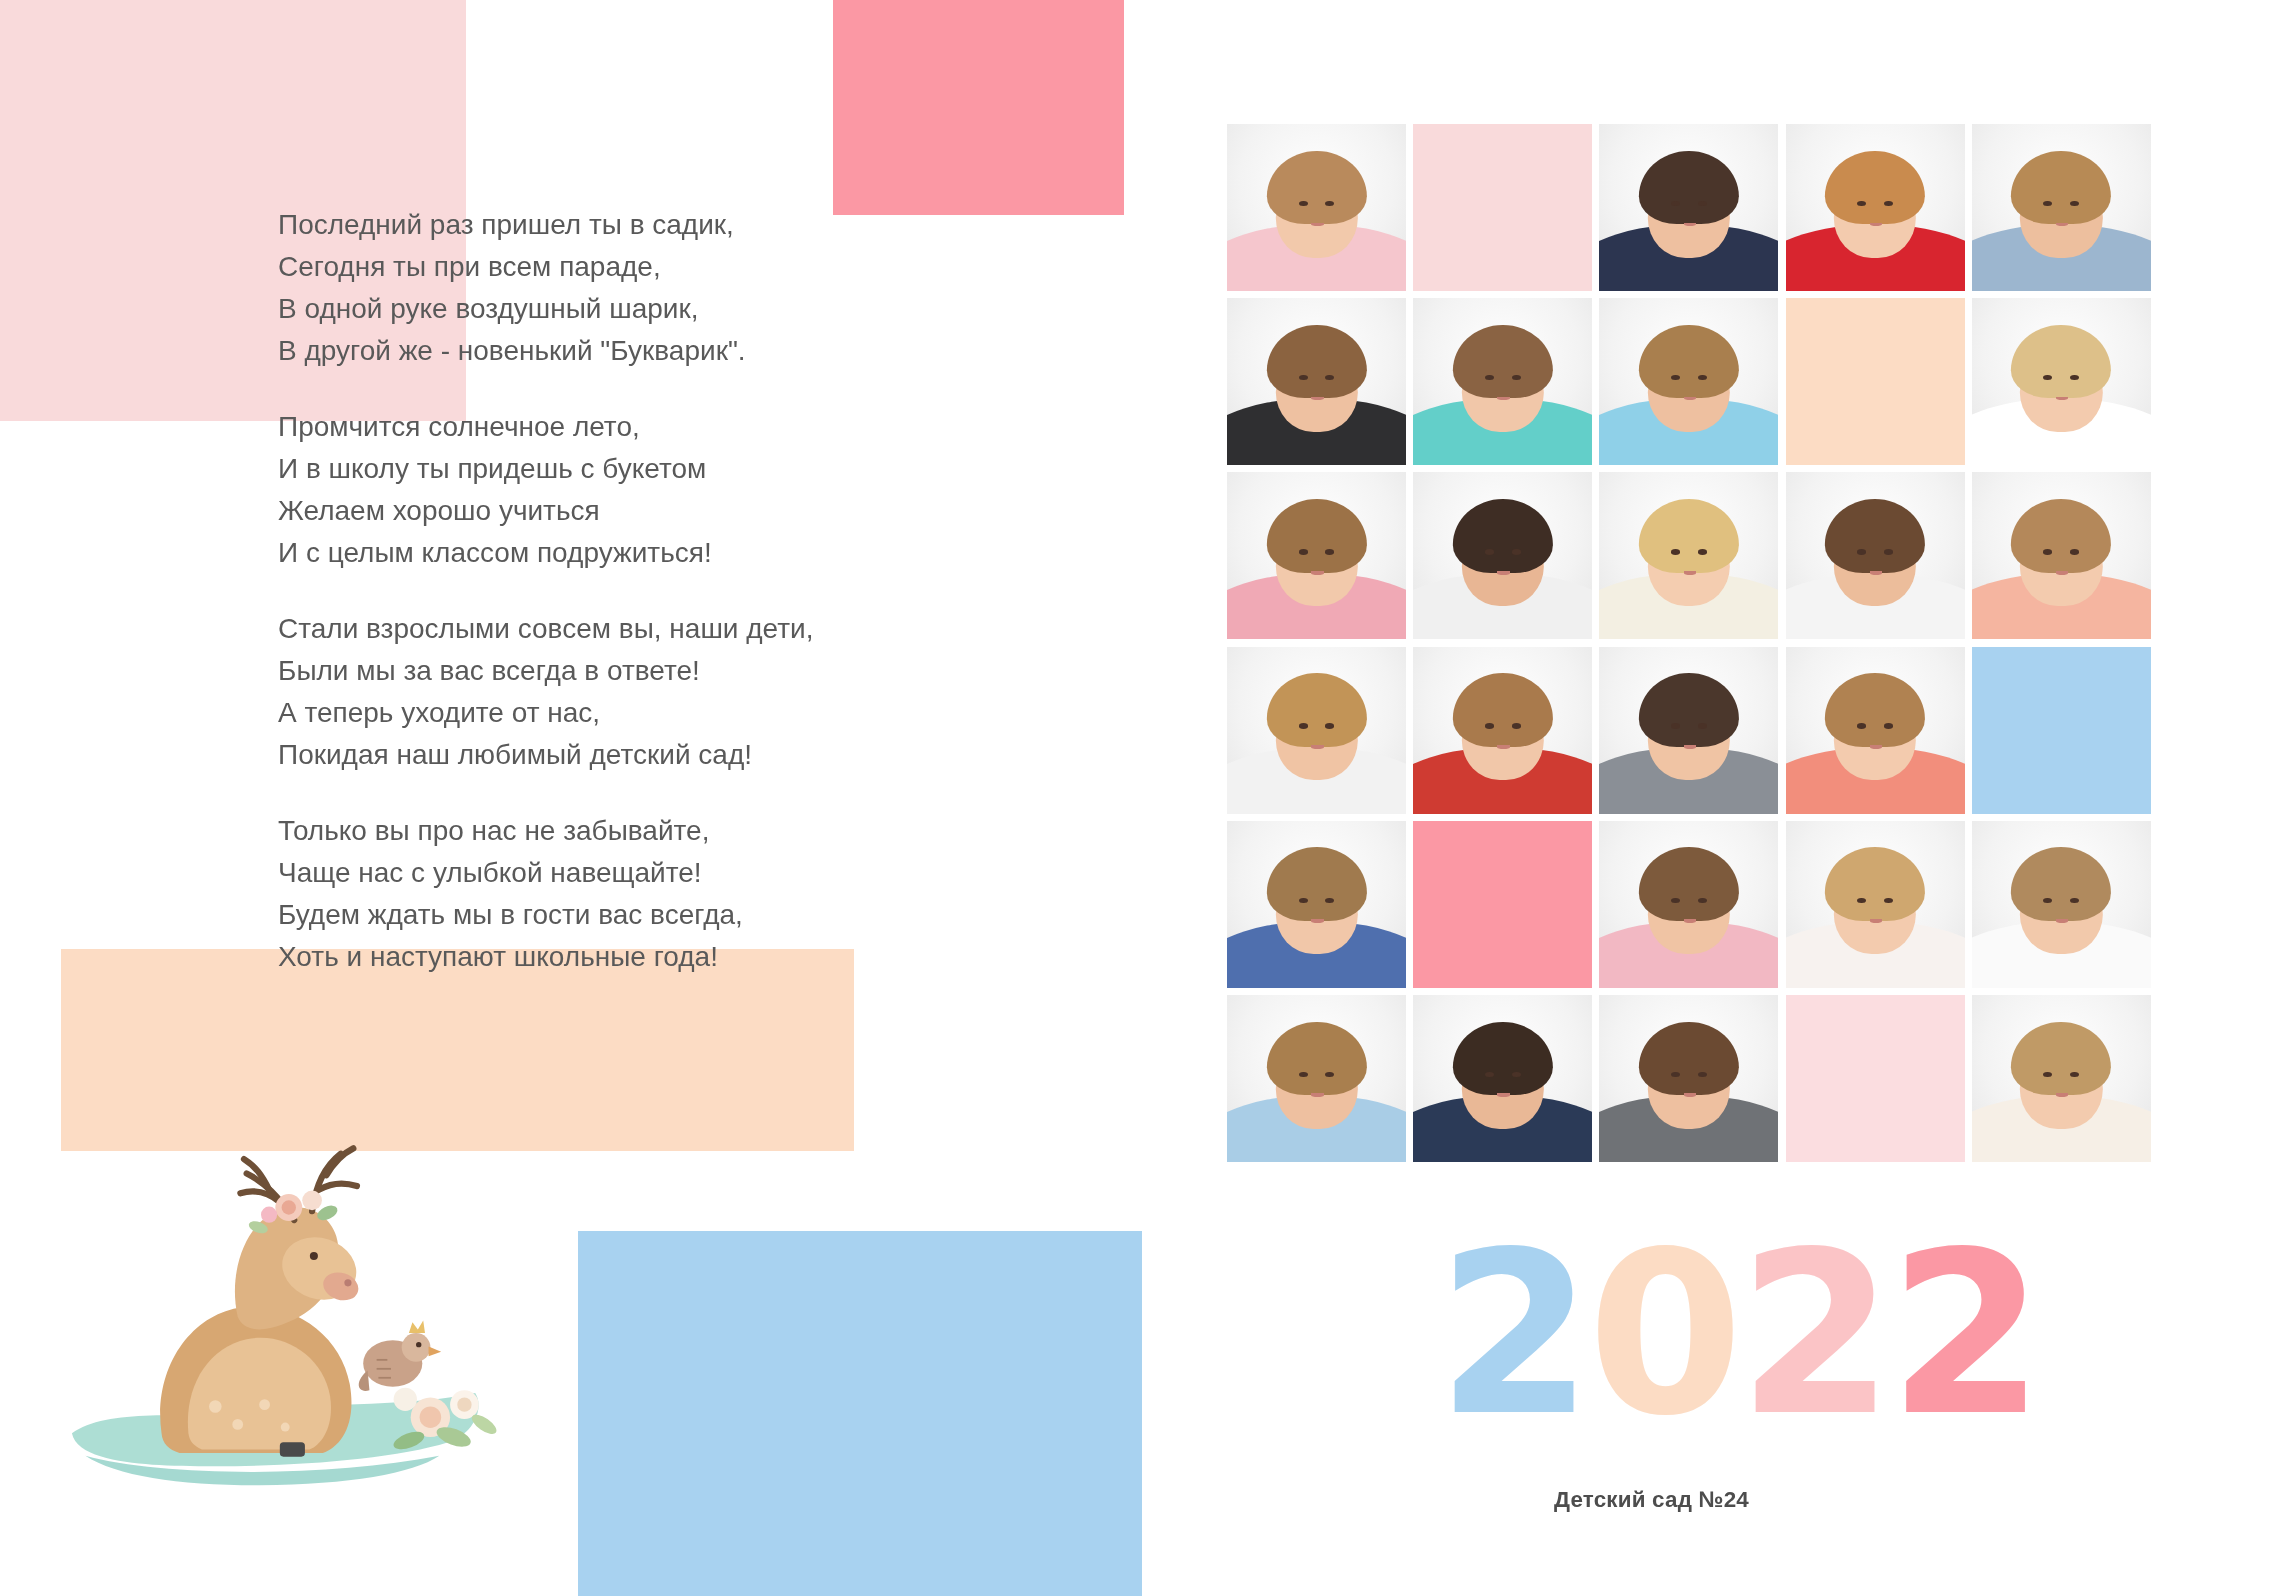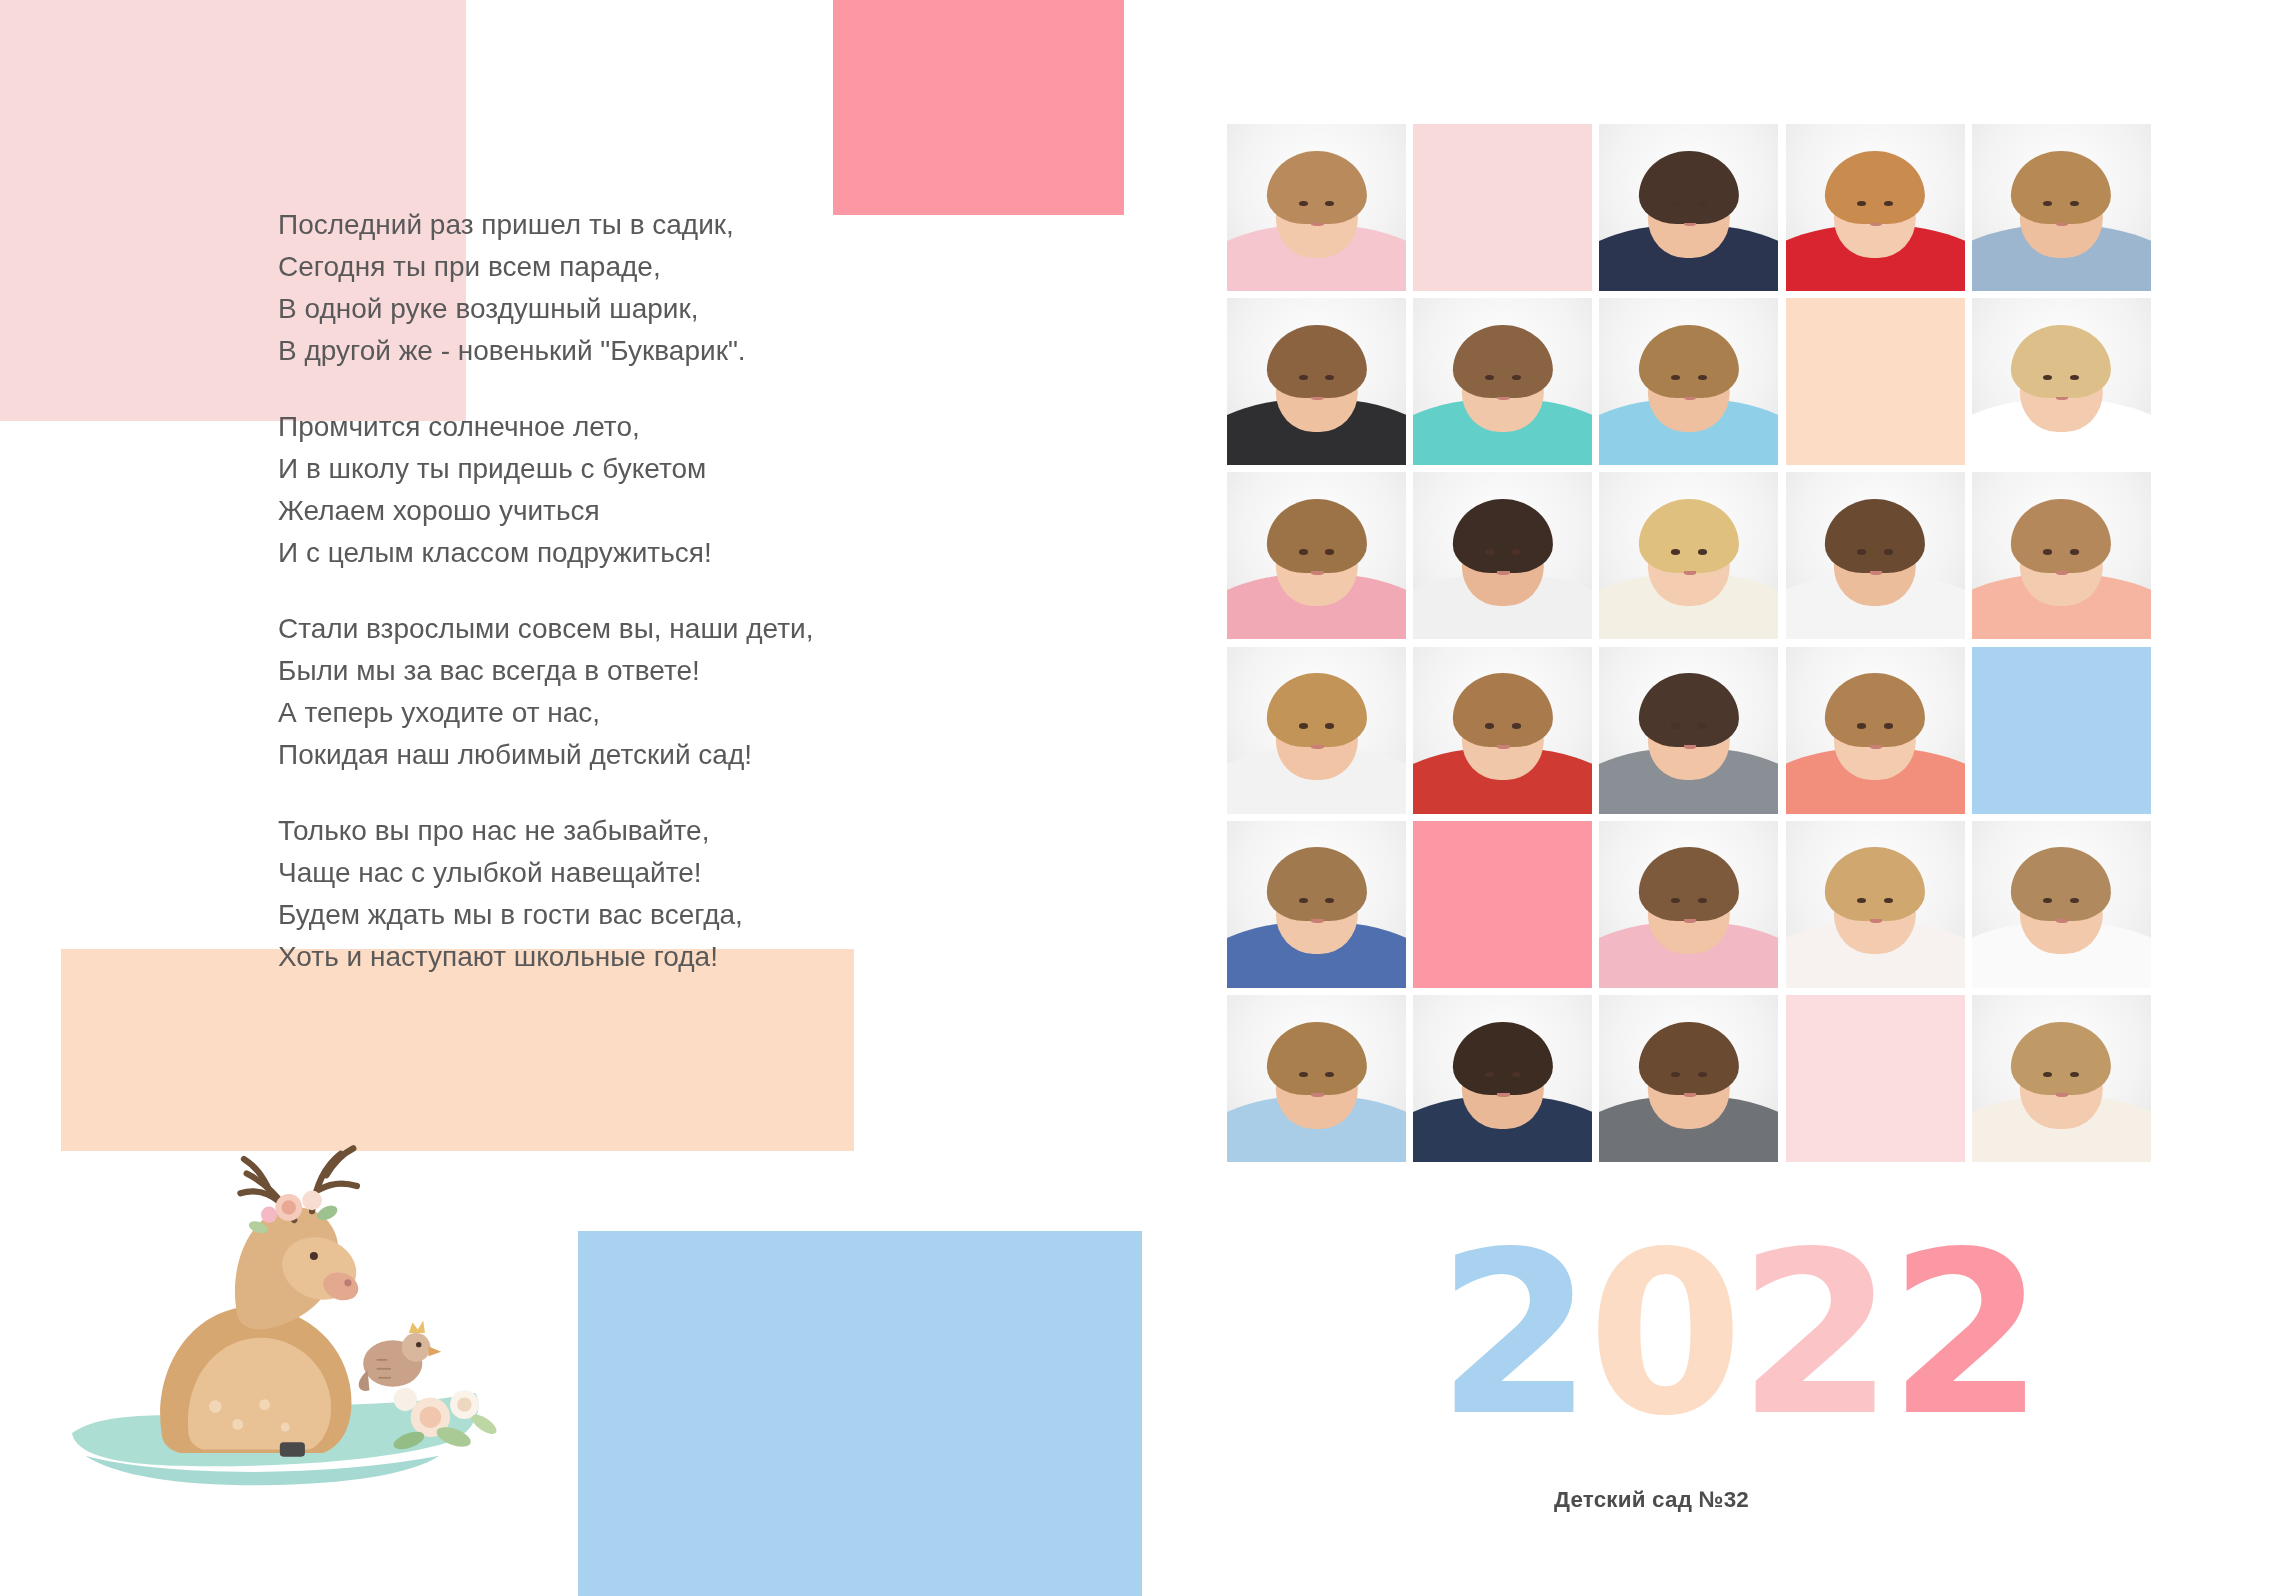--- a/index.html
+++ b/index.html
@@ -573,14 +573,14 @@
       </div>
     </div>
   </div>
 
 <div id="year-wrap">
     <span class="year-digit year-d0" style="color: rgb(168, 210, 240);">2</span>
     <span class="year-digit year-d1" style="color: rgb(252, 220, 196);">0</span>
     <span class="year-digit year-d2" style="color: rgb(251, 196, 198);">2</span>
     <span class="year-digit year-d3" style="color: rgb(251, 152, 164);">2</span>
   </div>
-<div id="kindergarten-label">Детский сад №32</div>
+<div id="kindergarten-label">Детский сад №24</div>
 
 
 </body></html>

